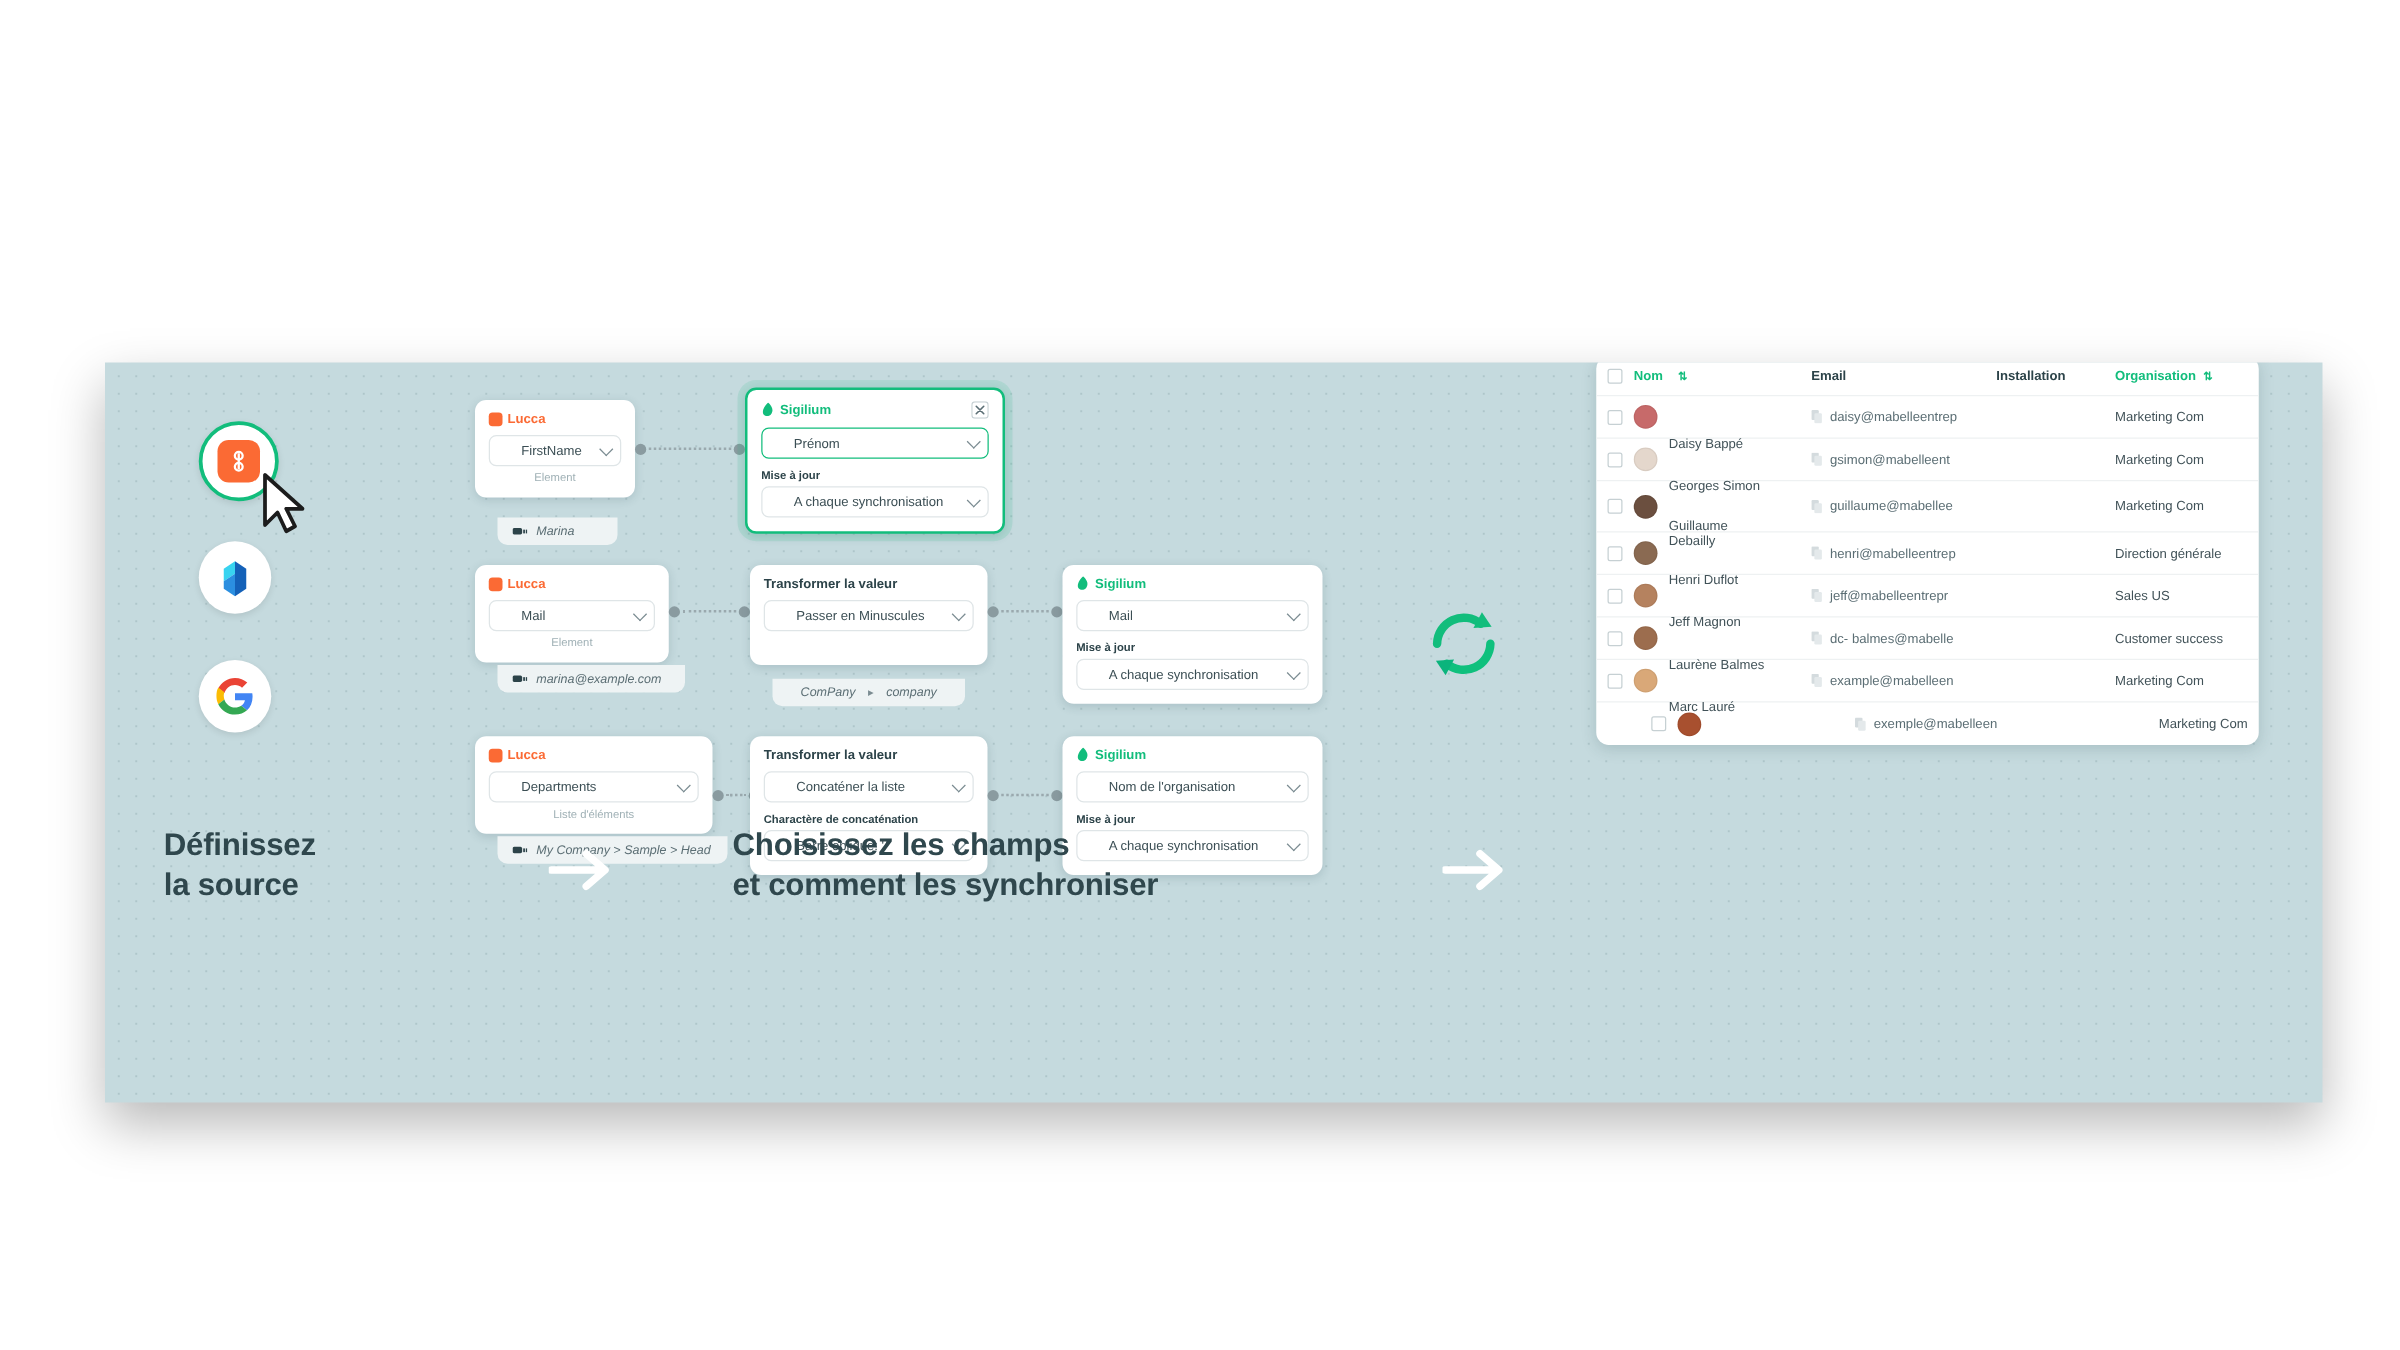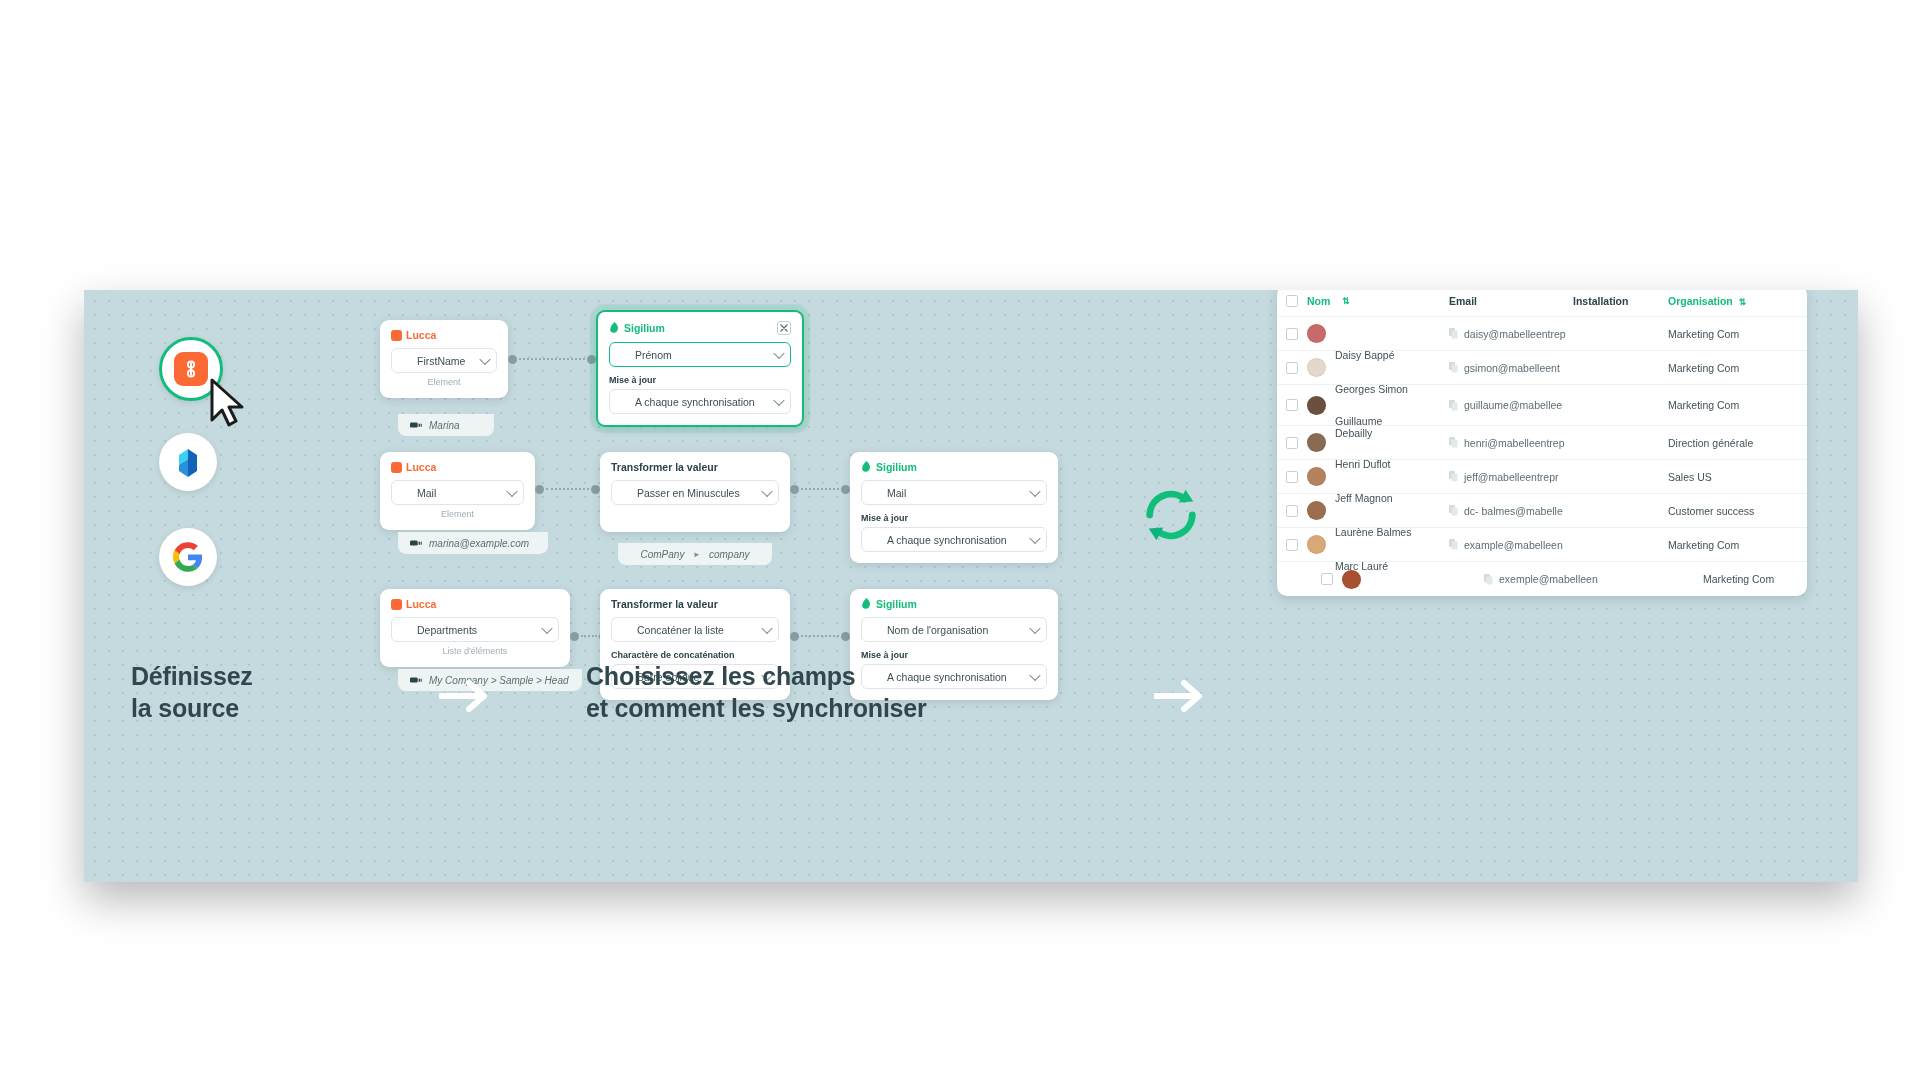--- a/index.html
+++ b/index.html
@@ -139,21 +139,21 @@
     display:flex;align-items:center;
     border-bottom:1px solid #eef1f2;
     height:34px;
     box-sizing:border-box;
   }
   .trow:last-child{border-bottom:none;padding-left:35px;}
   .thead{height:32px;font-weight:bold;}
   .c-chk{width:30px;display:flex;justify-content:center;align-items:center;flex:0 0 auto;}
   .cb{width:10px;height:10px;border:1px solid #c6d0d3;border-radius:2px;background:#fff;}
   .c-nom{width:142px;display:flex;align-items:center;gap:9px;flex:0 0 auto;color:#415258;}
-  .c-mail{width:124px;display:flex;align-items:center;gap:6px;flex:0 0 auto;color:#5b6e74;overflow:hidden;white-space:nowrap;}
+  .c-mail{width:148px;display:flex;align-items:center;gap:6px;flex:0 0 auto;color:#5b6e74;overflow:hidden;white-space:nowrap;}
   .c-inst{width:95px;flex:0 0 auto;color:#415258;}
   .c-org{flex:1 1 auto;color:#415258;white-space:nowrap;}
   .th-green{color:#12bd7c;}
   .th-dark{color:#2c4349;}
   .sortico{display:inline-block;margin-left:3px;font-size:9px;}
   .avatar{
     width:19px;height:19px;border-radius:50%;flex:0 0 auto;
     background:#d9c3b4;
     box-shadow:inset 0 0 0 1px rgba(0,0,0,.05);
   }

